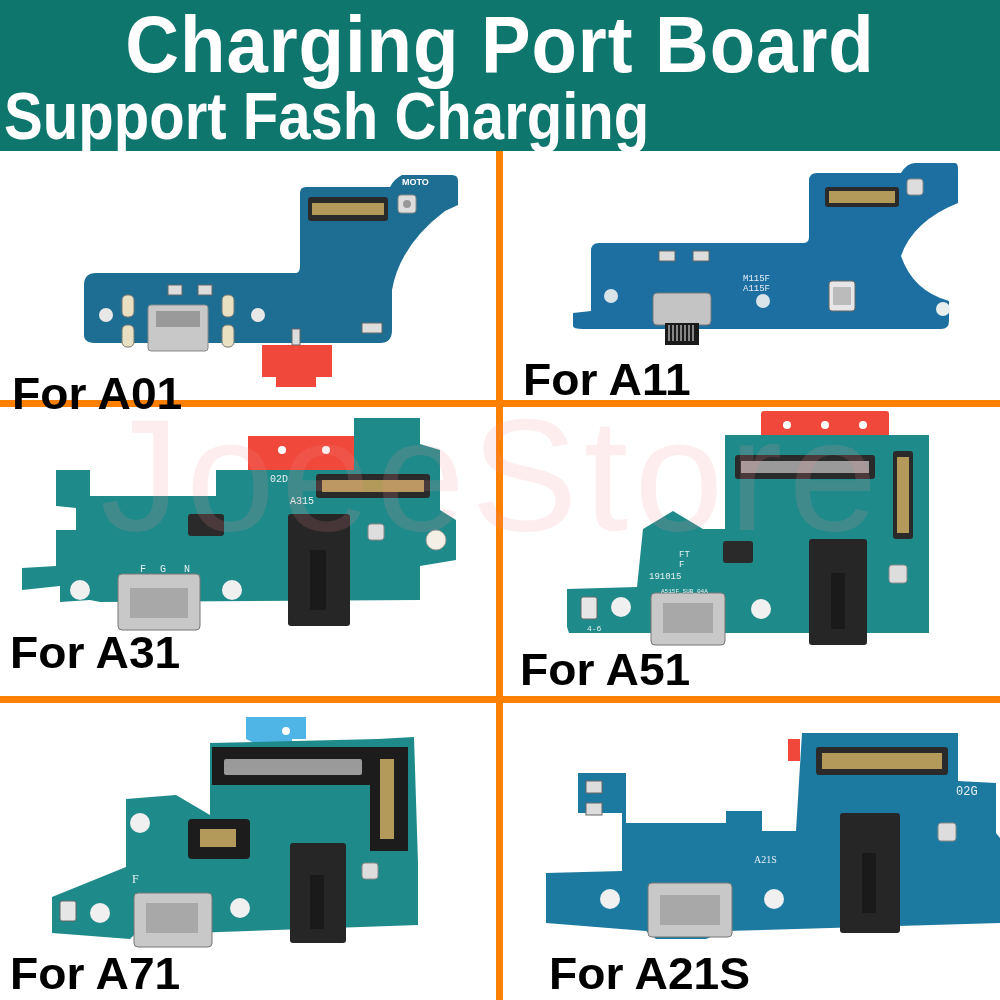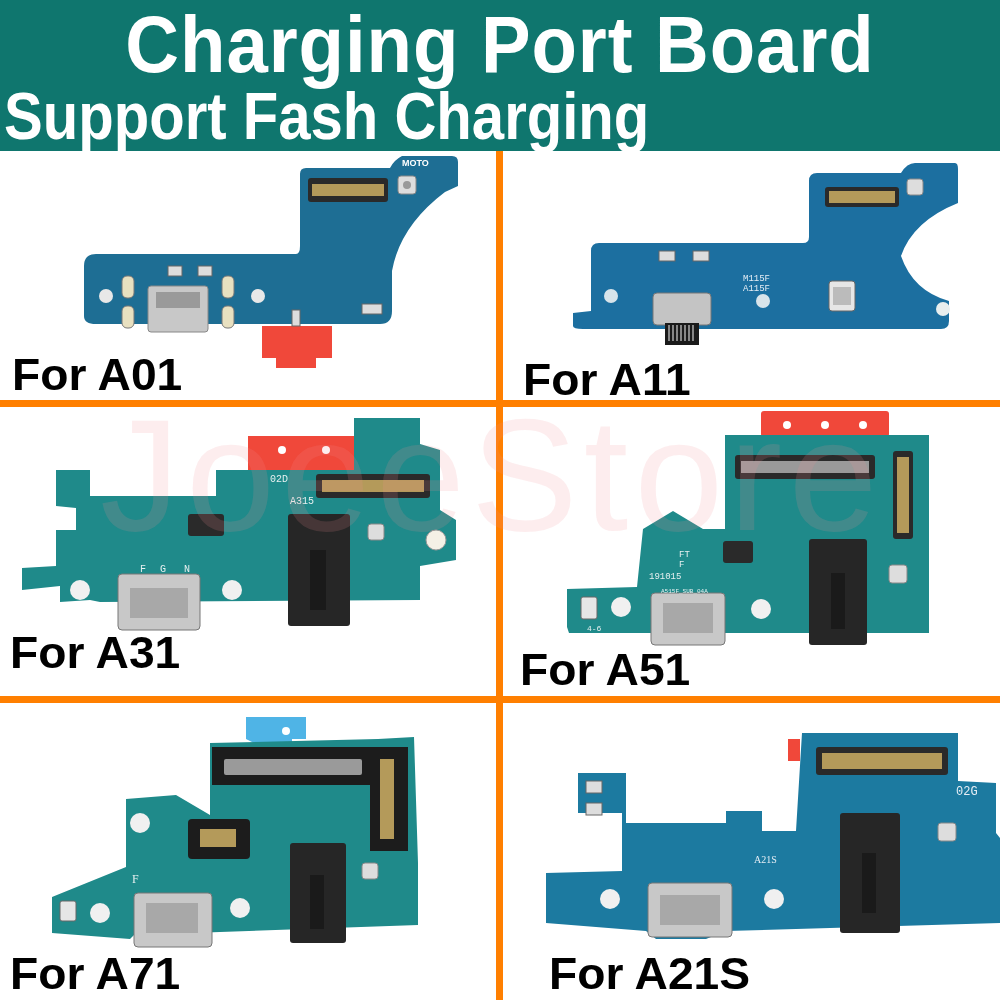--- a/index.html
+++ b/index.html
@@ -27,21 +27,21 @@
 
 <div class="header">
   <div class="title1">Charging Port Board</div>
   <div class="title2">Support Fash Charging</div>
 </div>
 
 <div class="vdiv"></div>
 <div class="hdiv" style="top:400px"></div>
 <div class="hdiv" style="top:696px"></div>
 
-<div class="cell" style="left:0;top:146px;width:496px;height:319px">
+<div class="cell" style="left:0;top:165px;width:496px;height:319px">
   <svg class="board" width="496" height="249" viewBox="0 0 496 249">
     <path d="M84,170 L84,120 Q84,108 96,108 L296,108 Q300,108 300,100 L300,28 Q300,22 306,22 L390,22 Q394,14 402,10 L452,10 Q458,10 458,16 L458,40 L445,46 Q400,80 392,125 L392,165 Q392,178 380,178 L96,178 Q84,178 84,170 Z" fill="#1E6E94"></path>
     <rect x="308" y="32" width="80" height="24" rx="3" fill="#2a2a2a"></rect>
     <rect x="312" y="38" width="72" height="12" fill="#B49A5A"></rect>
     <rect x="398" y="30" width="18" height="18" rx="3" fill="#ddd" stroke="#888"></rect>
     <circle cx="407" cy="39" r="4" fill="#999"></circle>
     <text x="402" y="20" fill="#fff" font-size="9" font-family="Liberation Sans, sans-serif" font-weight="bold">MOTO</text>
     <rect x="148" y="140" width="60" height="46" rx="3" fill="#c8c8c8" stroke="#888"></rect>
     <rect x="156" y="146" width="44" height="16" fill="#9a9a9a"></rect>
     <rect x="122" y="130" width="12" height="22" rx="5" fill="#e8e0c0" stroke="#777"></rect>

